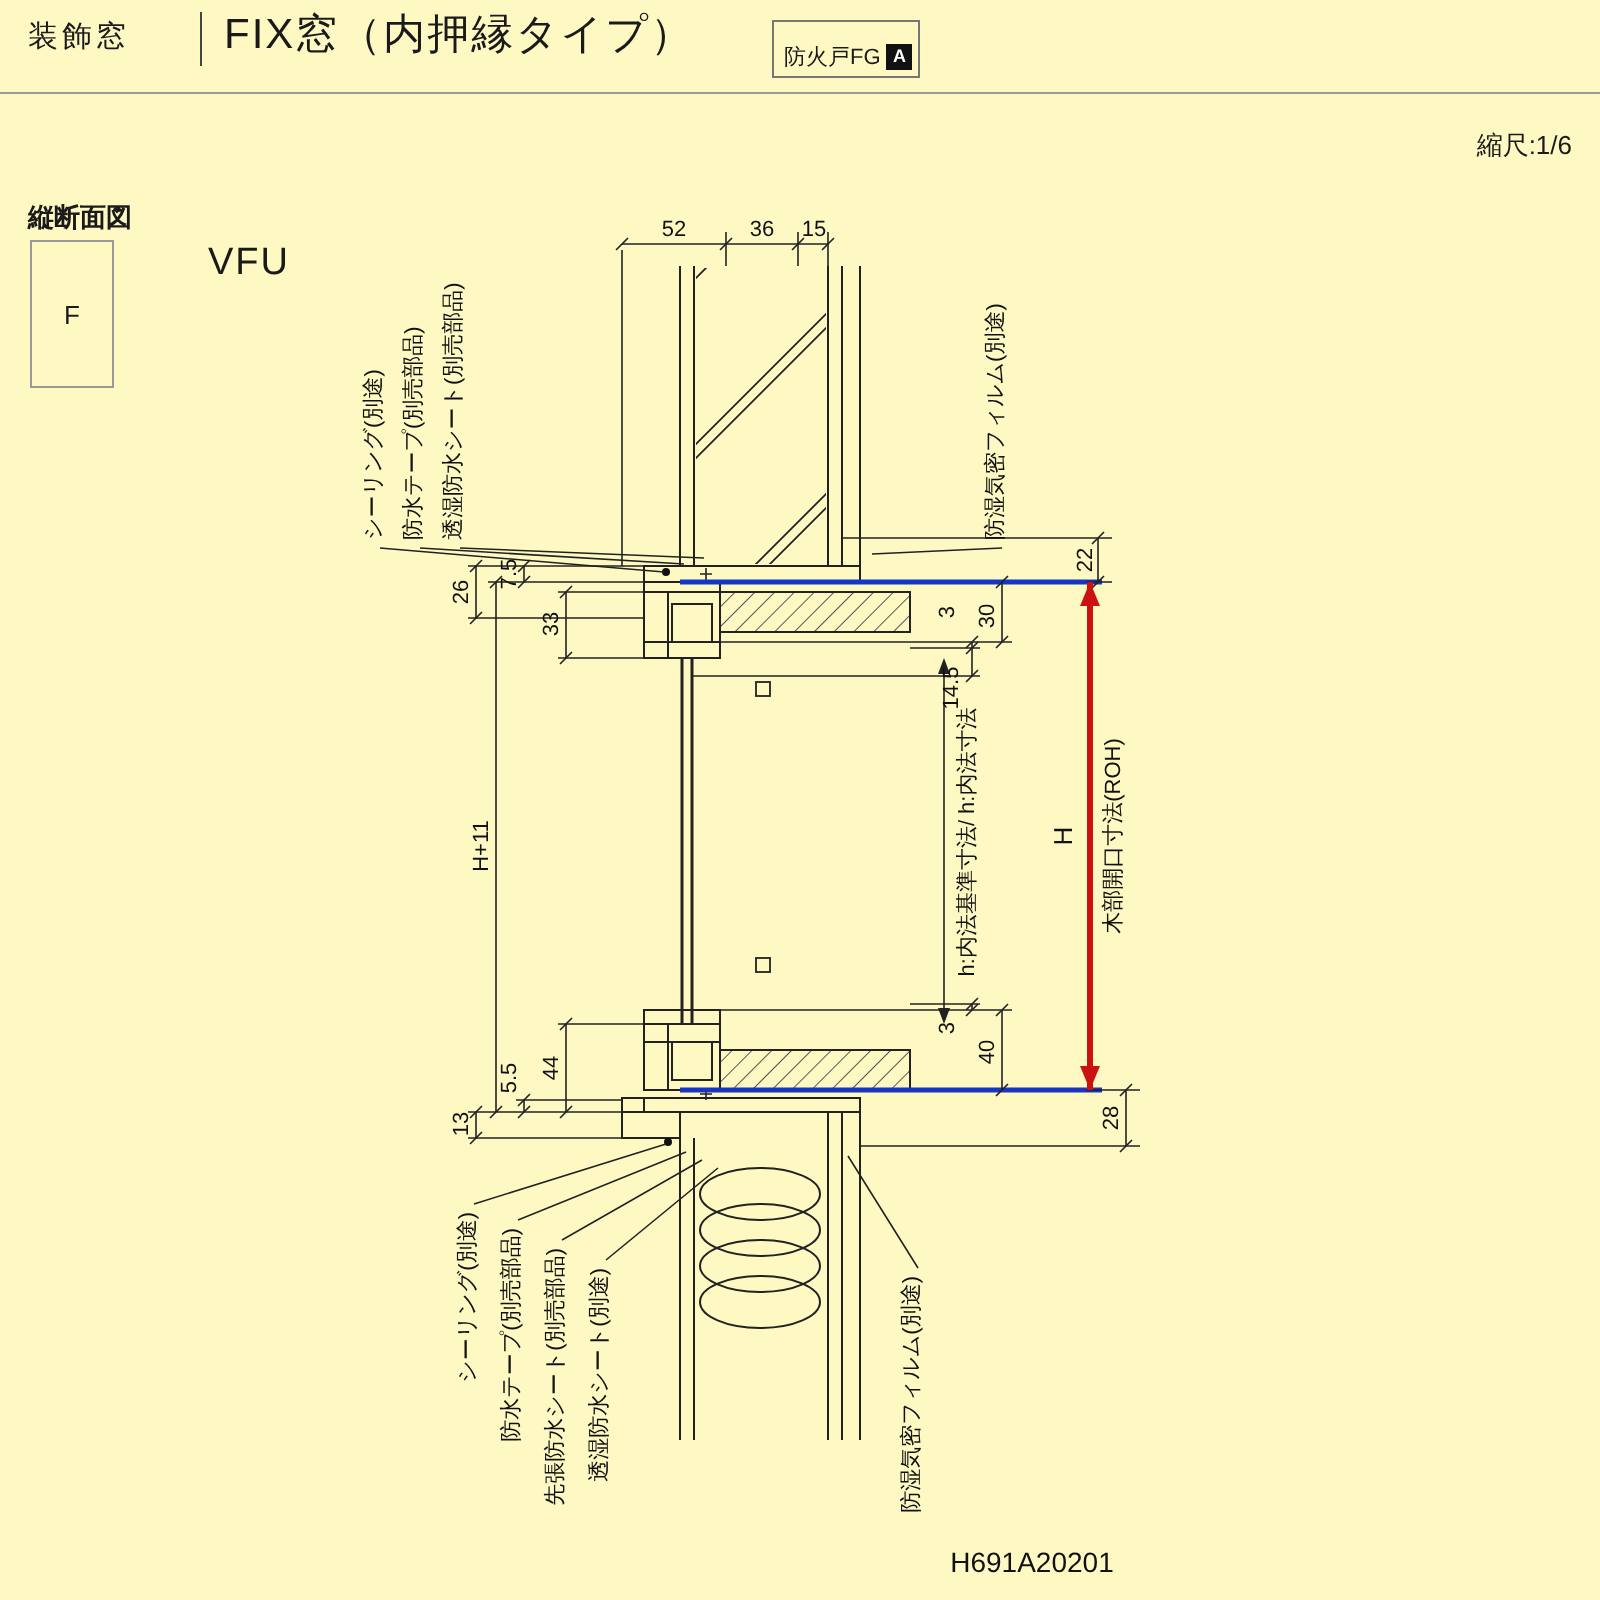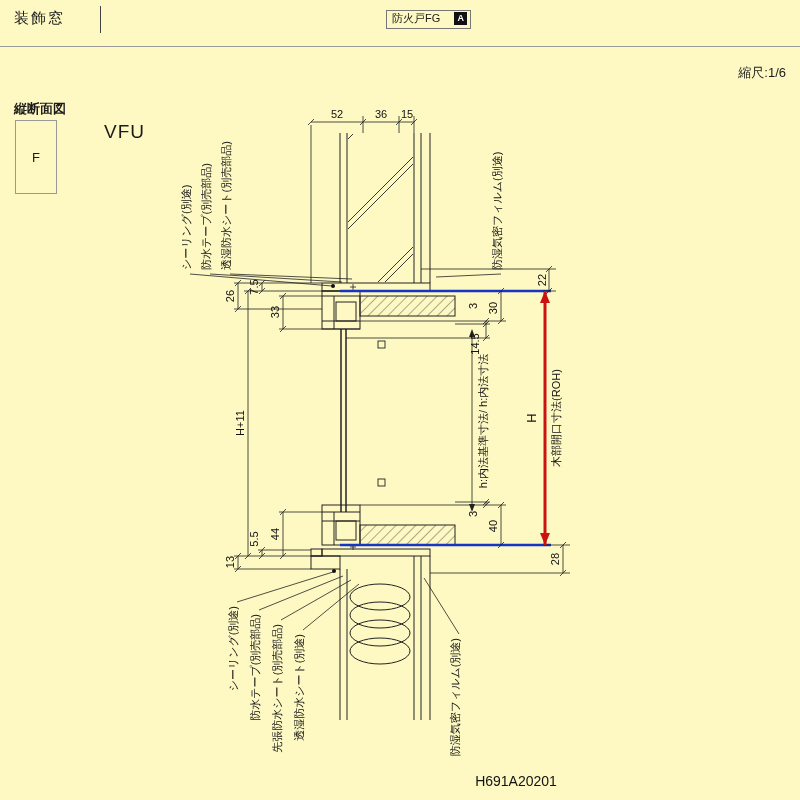--- a/index.html
+++ b/index.html
@@ -2,21 +2,21 @@
 <html><head>
 <meta charset="utf-8">
 <style>
   html,body{margin:0;padding:0;background:#fff;}
   body{font-family:"Liberation Sans","DejaVu Sans",sans-serif;color:#1a1a1a;}
   #page{position:relative;width:800px;height:800px;background:#fef9c3;overflow:hidden;}
   .abs{position:absolute;}
   #cat{left:14px;top:9px;font-size:15px;letter-spacing:2px;}
   #titlebar-divider{left:100px;top:6px;width:0;height:27px;border-left:1.5px solid #444;}
   #title{left:112px;top:3px;font-size:21px;letter-spacing:1px;margin:0;font-weight:400;}
-  #fire-badge{left:386px;top:10px;font-size:11px;border:1px solid #777;padding:0 3px 2px 5px;display:flex;align-items:center;gap:14px;}
+  #fire-badge{left:386px;top:10px;font-size:11px;border:1px solid #777;padding:10px 3px 2px 5px;display:flex;align-items:center;gap:3px;}
   #fire-badge .mark{display:inline-block;width:13px;height:13px;background:#111;color:#fff;font-size:9px;font-weight:bold;text-align:center;line-height:13px;}
   #ref-title{right:12px;top:5px;font-size:13px;}
   #note-box{right:12px;top:25px;font-size:11px;border:1px solid #888;padding:2px 8px;}
   #header-rule{left:0;top:46px;width:800px;border-top:1px solid #9a9a9a;}
   #product-box{left:14px;top:57px;width:294px;height:24px;border:1px solid #999;background:#fafaf7;font-size:13px;display:flex;align-items:center;justify-content:center;letter-spacing:1px;}
   #scale{right:14px;top:64px;font-size:13px;}
   #section-label{left:14px;top:100px;font-size:13px;font-weight:bold;}
   #f-box{left:15px;top:120px;width:40px;height:72px;border:1px solid #999;font-size:13px;display:flex;align-items:center;justify-content:center;}
   #model{left:60px;top:121px;font-size:19px;letter-spacing:1px;margin-left:44px;}
   svg{position:absolute;left:0;top:0;}
@@ -24,20 +24,21 @@
   .lbl{font-size:11px;fill:#111;}
   .code{font-size:14px;fill:#111;}
 </style>
 </head>
 <body>
 
 <div id="page">
 
   <span class="abs" id="cat">装飾窓</span>
   <span class="abs" id="titlebar-divider"></span>
+  <h1 class="abs" id="title">FIX窓（内押縁タイプ）</h1>
   <span class="abs" id="fire-badge">
     <span>防火戸FG</span>
     <span class="mark">A</span>
   </span>
   <div class="abs" id="header-rule"></div>
 
   <span class="abs" id="scale">縮尺:1/6</span>
 
   <span class="abs" id="section-label">縦断面図</span>
   <div class="abs" id="f-box">F</div>

